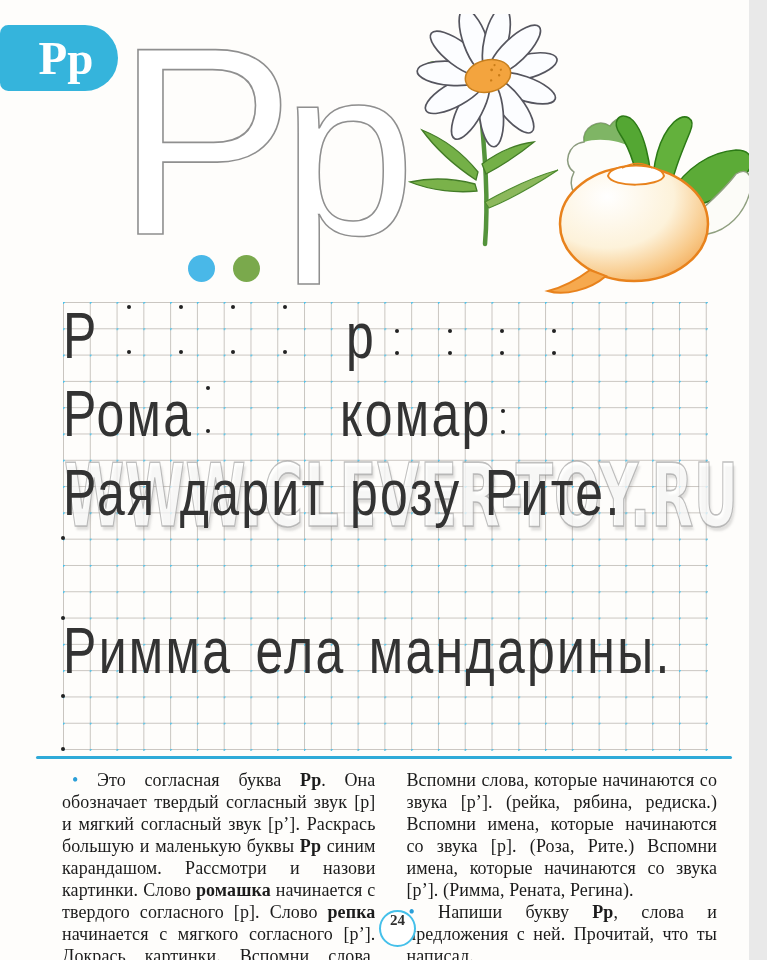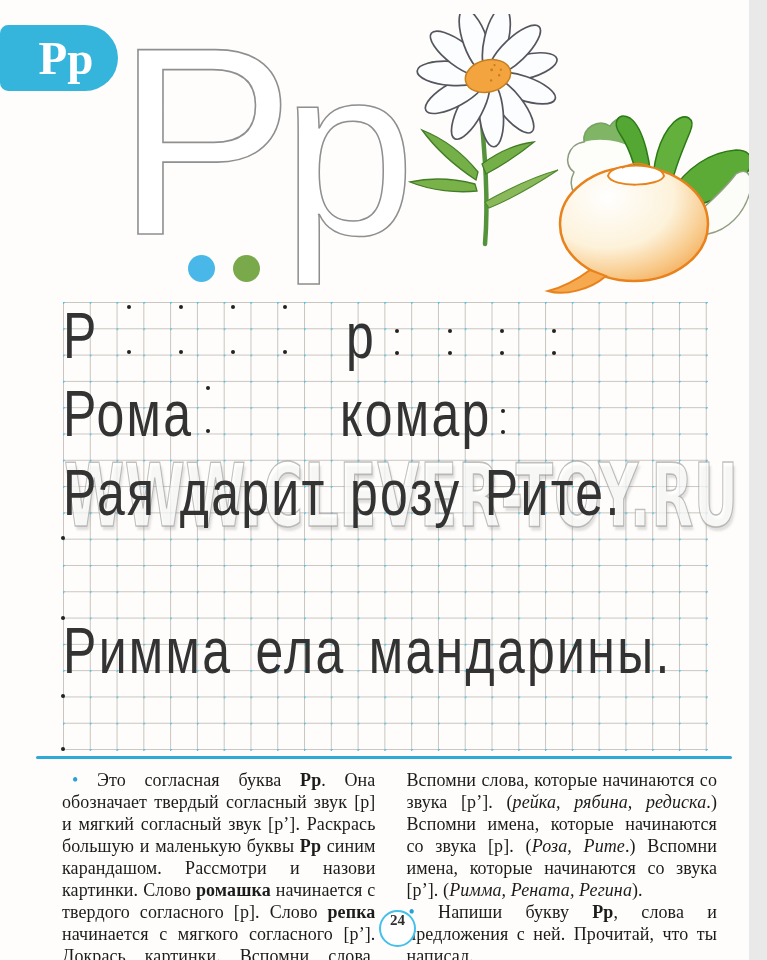--- a/index.html
+++ b/index.html
@@ -34,21 +34,21 @@
   .tr::before,.tr::after{content:"";width:4px;height:4px;background:#222;border-radius:50%;}
   .mdot{position:absolute;z-index:3;width:4px;height:4px;background:#222;border-radius:50%;left:61px;}
   
   .divider{position:absolute;left:36px;top:756px;width:696px;height:3px;background:#2faad8;border-radius:2px;}
   .instructions{position:absolute;left:62px;top:769px;width:655px;display:flex;gap:31px;
       font-size:18px;line-height:22px;color:#1b1b1b;text-align:justify;
       letter-spacing:0.1px;}
   .col{width:322px;}
   .col p{margin:0;}
   .b{font-weight:bold;}
-  .i{font-style:italic;margin-top:40px;}
+  .i{margin-top:40px;}
   .bullet{color:#2b9fd8;}
   .pagenum{position:absolute;left:379px;top:910px;width:33px;height:33px;border:2.5px solid #45c0ea;
       border-radius:50%;background:#fff;display:flex;align-items:flex-start;justify-content:center;
       font-weight:bold;font-size:15px;color:#2e2e2e;}
 </style>
 </head>
 <body>
 
 <div class="page">
 

